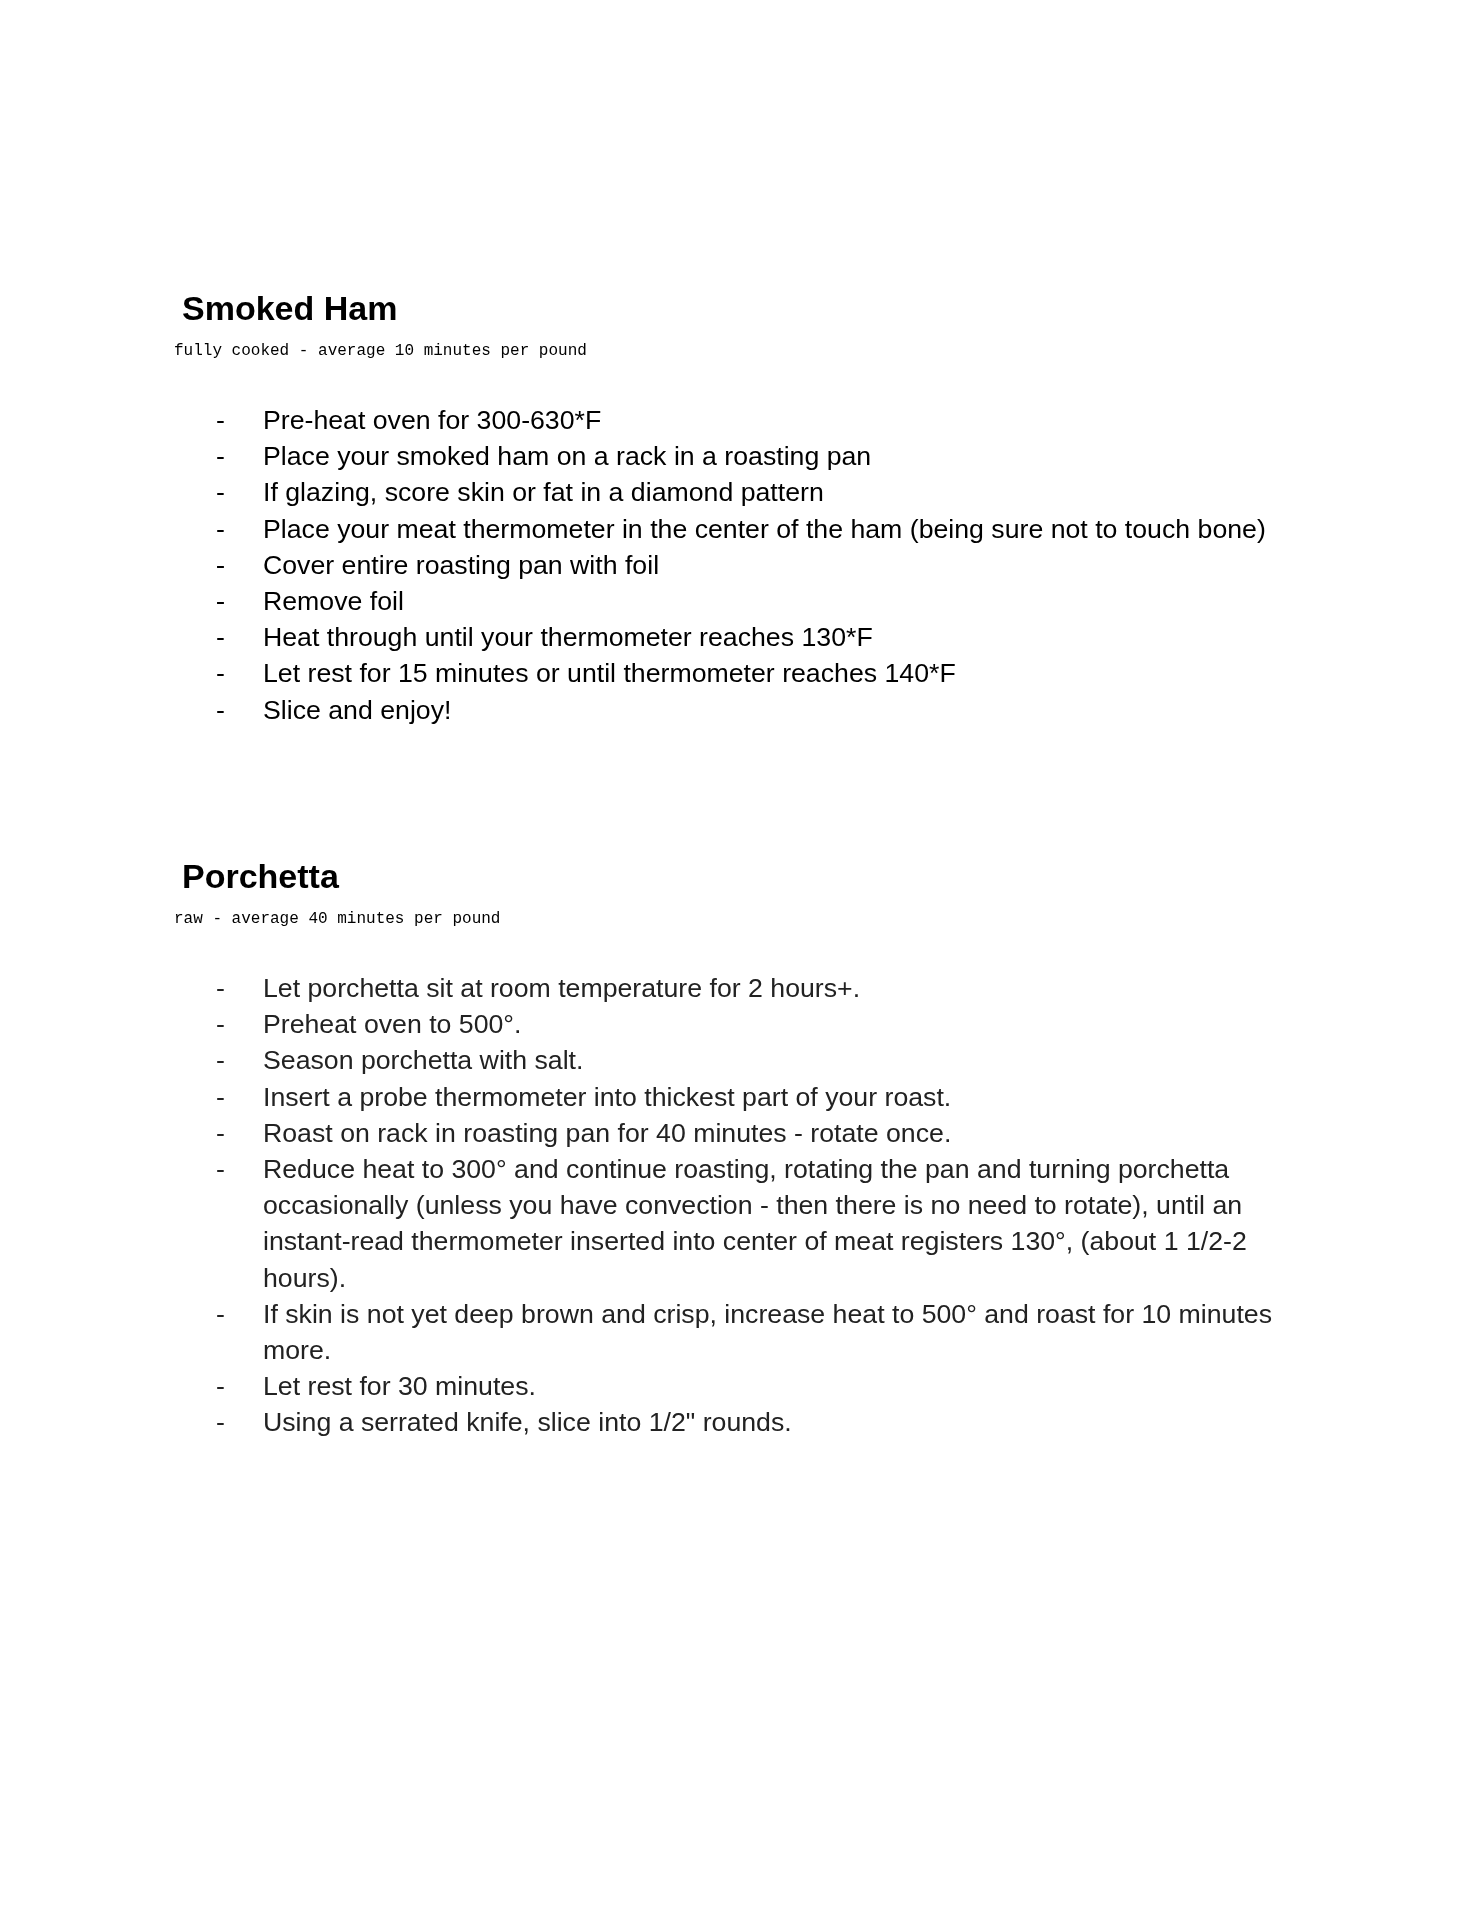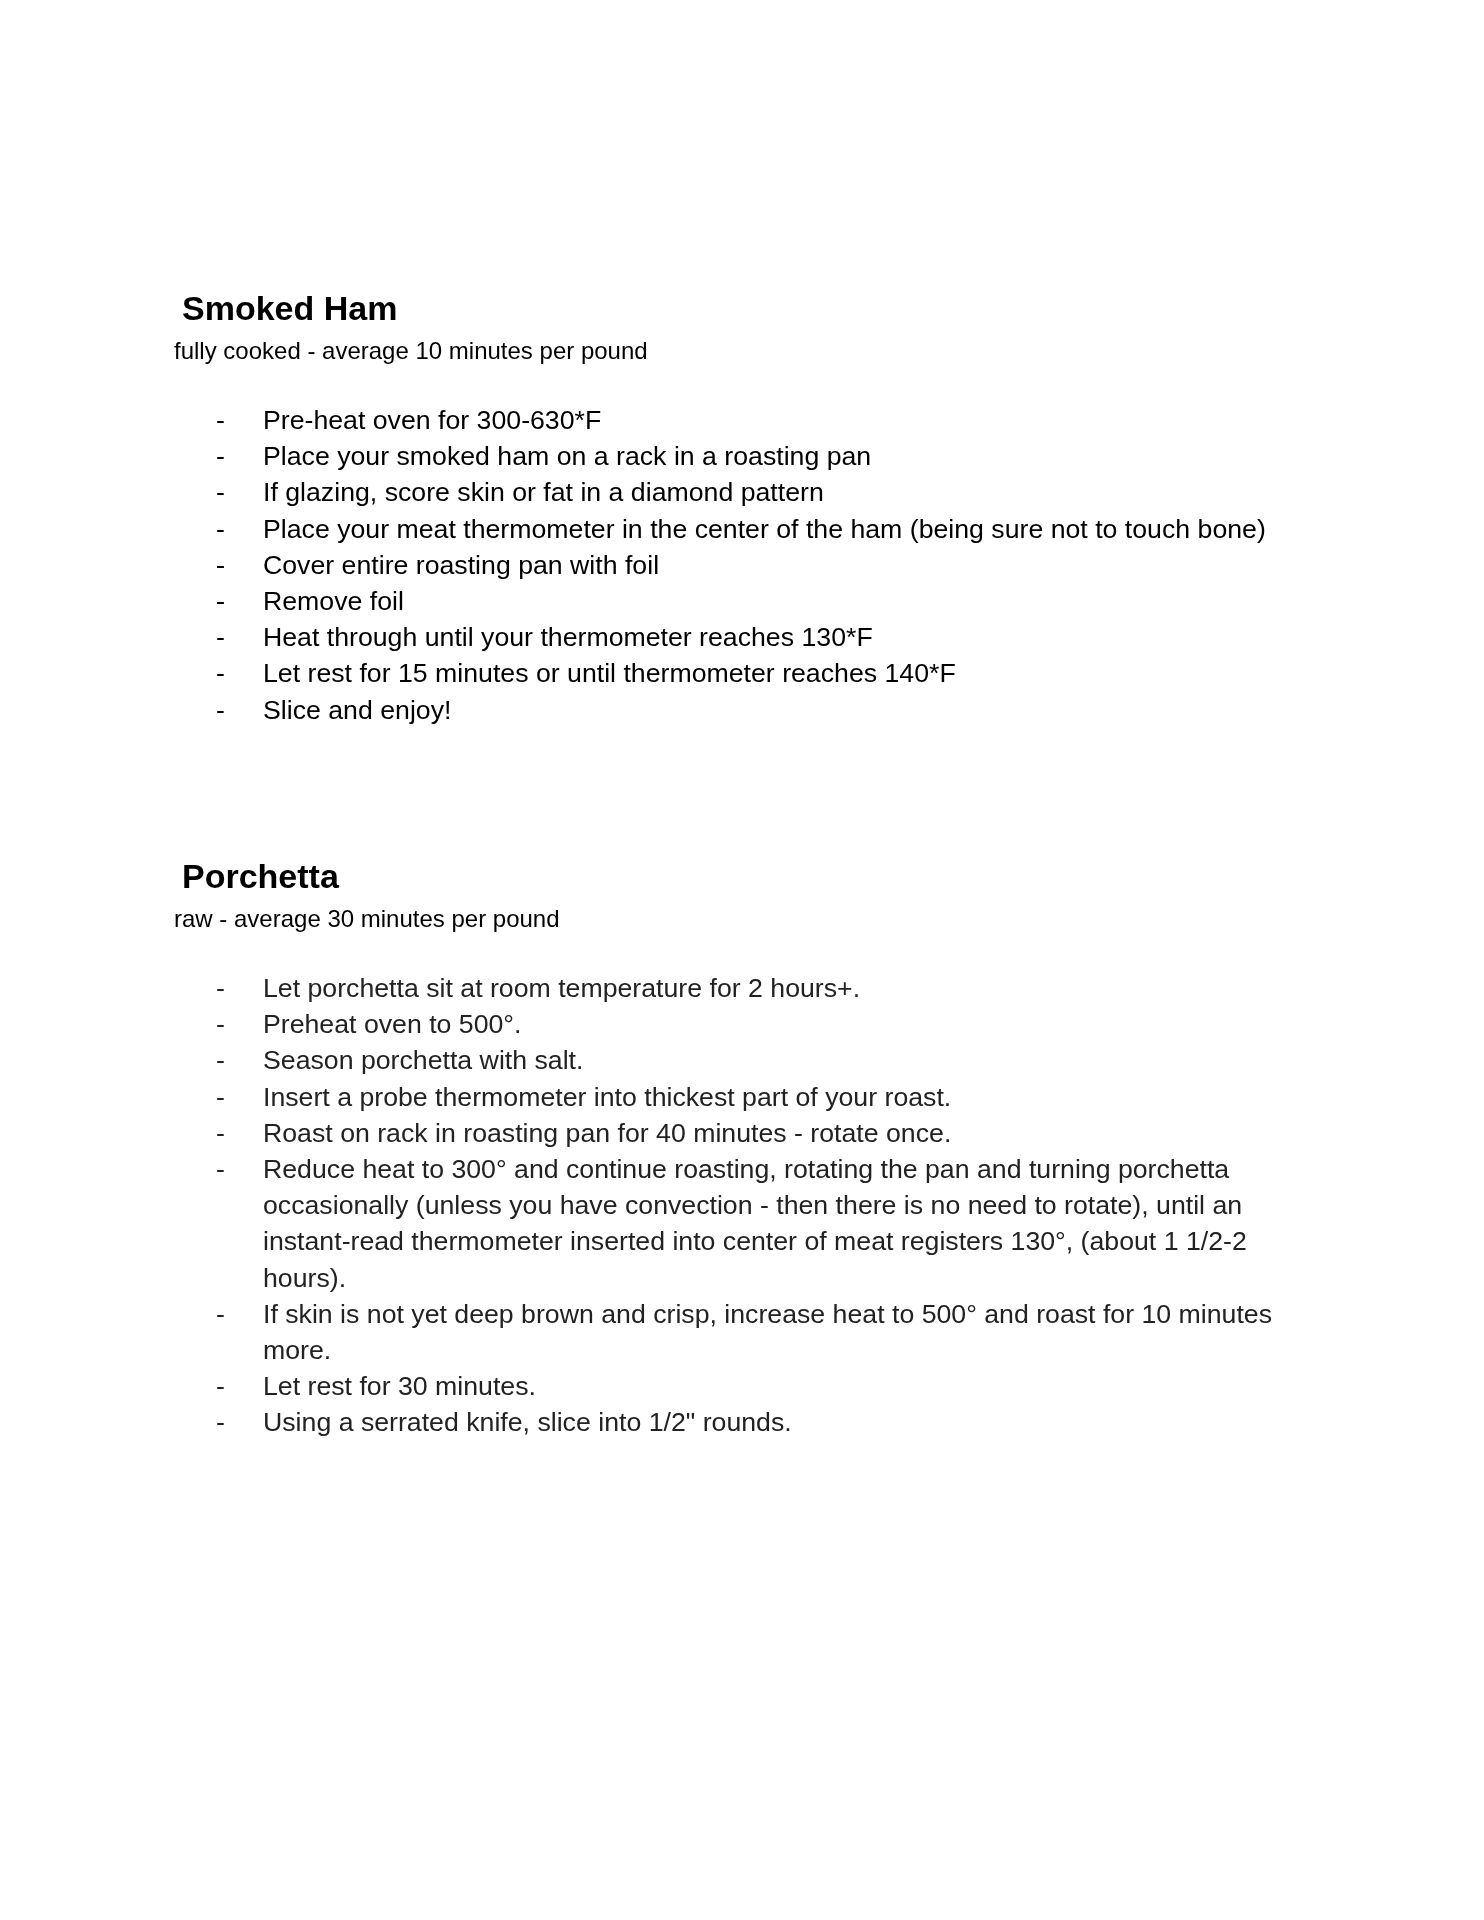--- a/index.html
+++ b/index.html
@@ -1,21 +1,21 @@
 <!DOCTYPE html>
 <html><head>
 <meta charset="utf-8">
 <style>
   html, body { margin: 0; padding: 0; background: #ffffff; }
   body { width: 1484px; height: 1920px; position: relative; overflow: hidden;
          font-family: "Liberation Sans", sans-serif; color: #000; }
   .page { position: absolute; left: 174px; top: 0; width: 1140px; }
   .section { position: absolute; left: 0; width: 1140px; }
   .heading { font-weight: bold; font-size: 34px; line-height: 40px; margin: 8px; }
-  .subtitle { font-size: 24px; line-height: 30px; margin: 4px 0 0 0; }
+  .subtitle { font-size: 16px; line-height: 30px; margin: 4px 0 0 0; font-family: Liberation Mono, monospace; }
   ul.steps { list-style: none; margin: 0; padding: 0; }
   ul.steps li { position: relative; padding-left: 89px; font-size: 26.7px; line-height: 36.2px; width: 1012px; }
   ul.steps li .dash { position: absolute; left: 42px; top: 0; }
   #sec-ham { top: 280px; }
   #sec-ham ul.steps { margin-top: 36px; color: #000; }
   #sec-porch { top: 848px; }
   #sec-porch ul.steps { margin-top: 36px; color: #222; }
 </style>
 </head>
 <body>
@@ -35,21 +35,21 @@
       <li><span class="dash">-</span></li>
       <li><span class="dash">-</span><span>Remove foil</span></li>
       <li><span class="dash">-</span><span>Heat through until your thermometer reaches 130*F</span></li>
       <li><span class="dash">-</span><span>Let rest for 15 minutes or until thermometer reaches 140*F</span></li>
       <li><span class="dash">-</span><span>Slice and enjoy!</span></li>
     </ul>
   </div>
 
   <div class="section" id="sec-porch">
     <h1 class="heading">Porchetta</h1>
-    <p class="subtitle">raw - average 30 minutes per pound</p>
+    <p class="subtitle">raw - average 40 minutes per pound</p>
     <ul class="steps">
       <li><span class="dash">-</span><span>Let porchetta sit at room temperature for 2 hours+.</span></li>
       <li><span class="dash">-</span><span>Preheat oven to 500°.</span></li>
       <li><span class="dash">-</span><span>Season porchetta with salt.</span></li>
       <li><span class="dash">-</span><span>Insert a probe thermometer into thickest part of your roast.</span></li>
       <li><span class="dash">-</span><span>Roast on rack in roasting pan for 40 minutes - rotate once.</span></li>
       <li><span class="dash">-</span><span>Reduce heat to 300° and continue roasting, rotating the pan and turning porchetta occasionally (unless you have convection - then there is no need to rotate), until an instant-read thermometer inserted into center of meat registers 130°, (about 1 1/2-2 hours).</span></li>
       <li><span class="dash">-</span><span>If skin is not yet deep brown and crisp, increase heat to 500° and roast for 10 minutes more.</span></li>
       <li><span class="dash">-</span><span>Let rest for 30 minutes.</span></li>
       <li><span class="dash">-</span><span>Using a serrated knife, slice into 1/2" rounds.</span></li>

